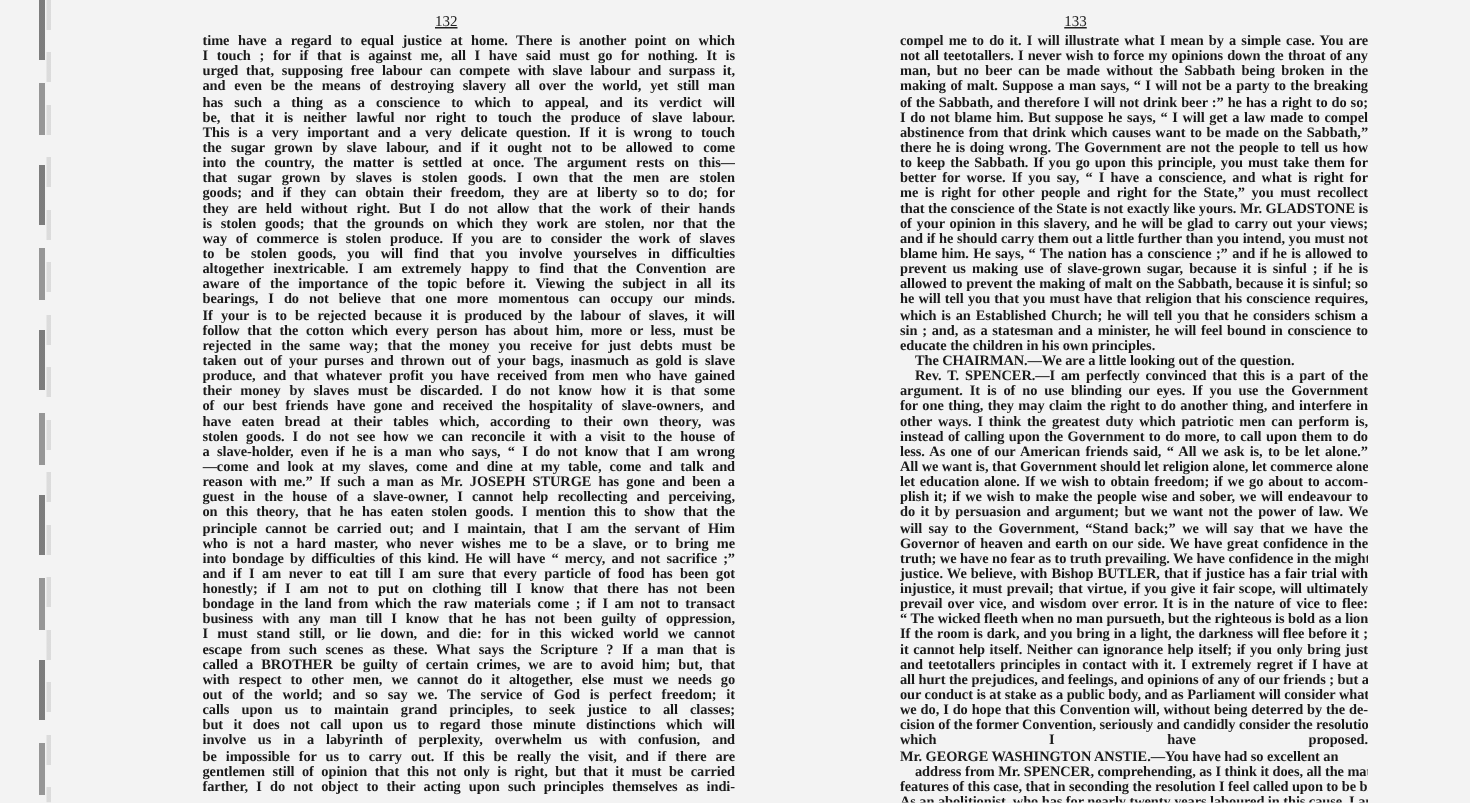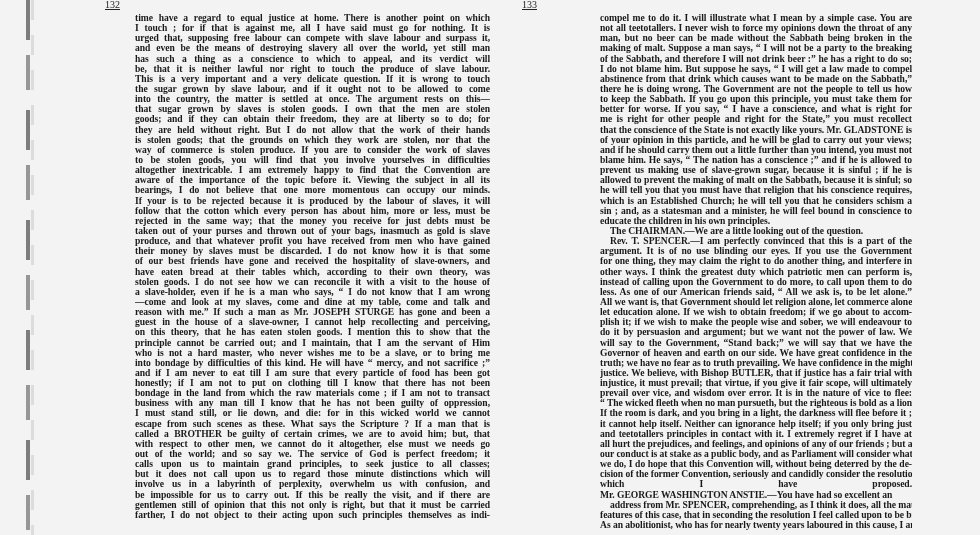--- a/index.html
+++ b/index.html
@@ -19,22 +19,22 @@
     position:absolute; left:31px; top:0; width:3px; height:535px;
     background:repeating-linear-gradient(to bottom, #ccc 0 20px, transparent 20px 35px);
     opacity:.6;
   }
   .page {
     position:absolute; top:0;
   }
   .page.left { left:100px; width:390px; }
   .page.right { left:508px; width:404px; }
   .pnum {
-    text-align:left; font-size:10px; line-height:10px;
-    height:13px; color:#222;text-decoration:underline;
+    text-align:center; font-size:10px; line-height:10px;
+    margin-top:10px; height:13px; color:#222;text-decoration:underline;
   }
   .page.left .pnum { padding-left:5px; }
   .page.right .pnum { padding-left:14px; }
   .text {
     font-size:9.6px;
     line-height:10.15px;
     text-align:justify;
     font-weight:bold;
     letter-spacing:-0.05px;
   }
@@ -118,21 +118,21 @@
       <span class="line">man, but no beer can be made without the Sabbath being broken in the</span>
       <span class="line">making of malt.   Suppose a man says, “ I will not be a party to the breaking</span>
       <span class="line">of the Sabbath, and therefore I will not drink beer :” he has a right to do so;</span>
       <span class="line">I do not blame him.   But suppose he says, “ I will get a law made to compel</span>
       <span class="line">abstinence from that drink which causes want to be made on the Sabbath,”</span>
       <span class="line">there he is doing wrong.   The Government are not the people to tell us how</span>
       <span class="line">to keep the Sabbath.   If you go upon this principle, you must take them for</span>
       <span class="line">better for worse.   If you say, “ I have a conscience, and what is right for</span>
       <span class="line">me is right for other people and right for the State,” you must recollect</span>
       <span class="line">that the conscience of the State is not exactly like yours.   Mr. GLADSTONE is</span>
-      <span class="line">of your opinion in this particle, and he will be glad to carry out your views;</span>
+      <span class="line">of your opinion in this slavery, and he will be glad to carry out your views;</span>
       <span class="line">and if he should carry them out a little further than you intend, you must not</span>
       <span class="line">blame him.   He says, “ The nation has a conscience ;” and if he is allowed to</span>
       <span class="line">prevent us making use of slave-grown sugar, because it is sinful ; if he is</span>
       <span class="line">allowed to prevent the making of malt on the Sabbath, because it is sinful; so</span>
       <span class="line">he will tell you that you must have that religion that his conscience requires,</span>
       <span class="line">which is an Established Church; he will tell you that he considers schism a</span>
       <span class="line">sin ; and, as a statesman and a minister, he will feel bound in conscience to</span>
       <span class="line last">educate the children in his own principles.</span>
       <span class="line indent last">The CHAIRMAN.—We are a little looking out of the question.</span>
       <span class="line indent">Rev. T. SPENCER.—I am perfectly convinced that this is a part of the</span>

